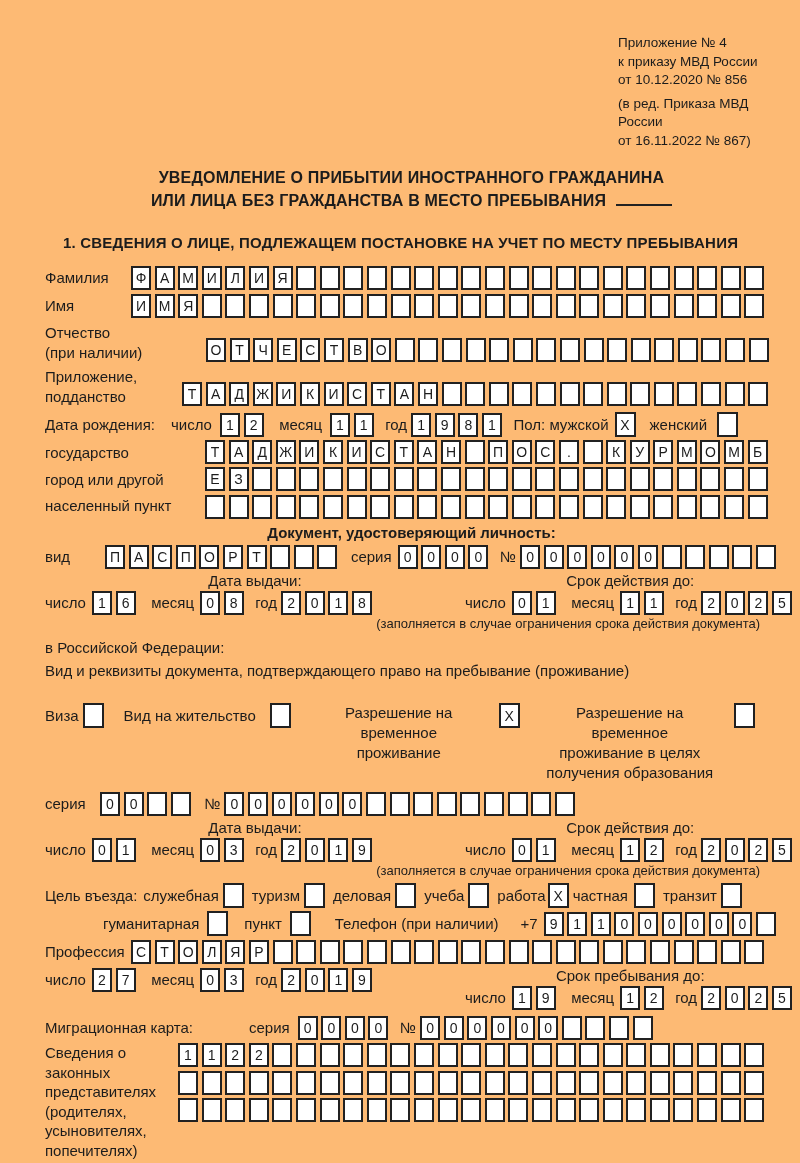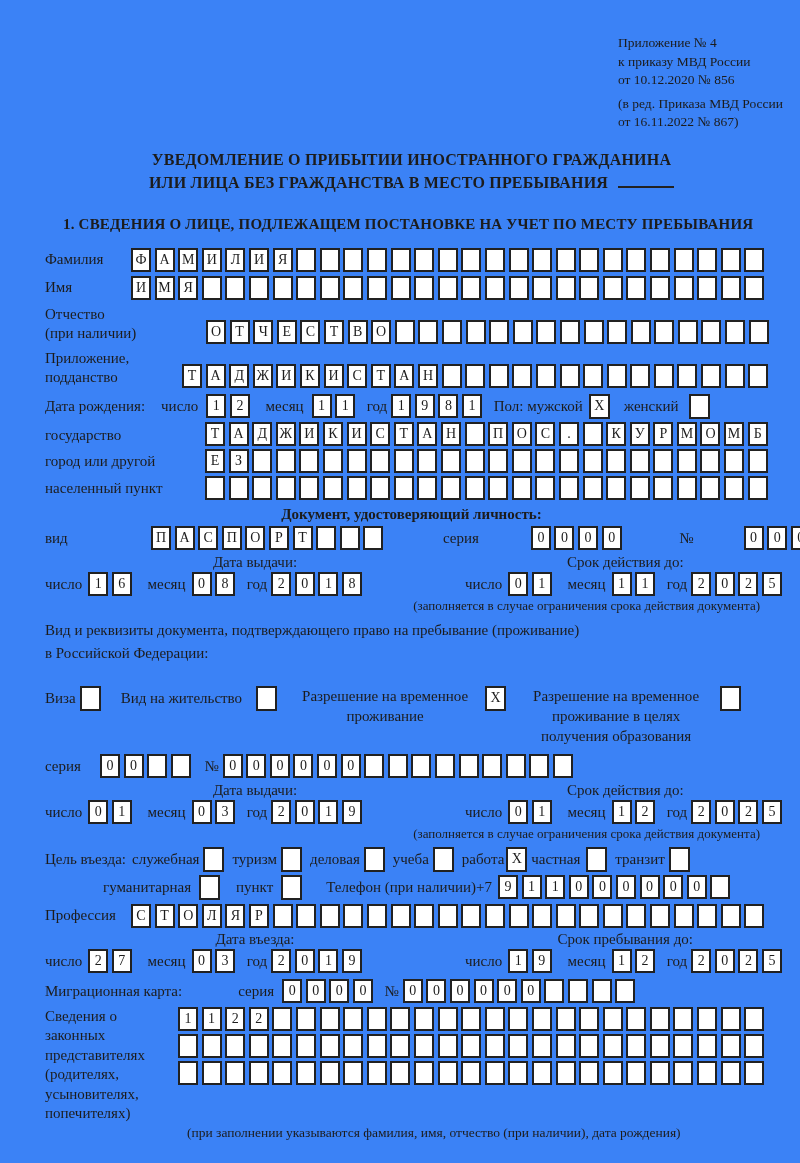--- a/index.html
+++ b/index.html
@@ -1,19 +1,19 @@
 <!DOCTYPE html>
 <html><head>
 <meta charset="utf-8">
 <style>
   * { box-sizing: border-box; }
   html,body { margin:0; padding:0; background:#ffffff; }
   .page {
-    width:800px; height:1163px; overflow:hidden; background:#3b82f6;
-    font-family:Liberation Serif, serif; color:#1c1c1c;
+    width:800px; height:1163px; overflow:hidden; background:#fdba74;
+    font-family:Liberation Sans, sans-serif; color:#1c1c1c;
     padding:34px 22px 0 45px; position:relative;
   }
   
   .annex { margin-left:573px; width:175px; font-size:13.5px; line-height:18.5px; }
   .annex .amend { margin-top:5px; }
   .forma { text-align:right; padding-right:30px; font-weight:bold; font-size:15px; margin-top:13px; }
   
   .title { text-align:center; font-weight:bold; font-size:16px; line-height:23px; margin-top:16px; letter-spacing:0.2px; }
   .blank-line { display:inline-block; width:56px; height:13px; border-bottom:2px solid #222; margin-left:10px; }
   .sec-h { font-weight:bold; font-size:15px; margin:22px 0 14px 18px; letter-spacing:0.2px; }
@@ -323,21 +323,21 @@
           <span class="cell"></span>
           <span class="cell"></span>
           <span class="cell"></span>
           <span class="cell"></span>
         </div>
     </div>
   </div>
 
   <div class="center-h">Документ, удостоверяющий личность:</div>
 
-  <div class="frow" style="align-items:center;gap:46px;">
+  <div class="frow" style="align-items:center;">
     <span class="lab w60">вид</span>
     <span class="cells mr10">
         <span class="cell">П</span>
         <span class="cell">А</span>
         <span class="cell">С</span>
         <span class="cell">П</span>
         <span class="cell">О</span>
         <span class="cell">Р</span>
         <span class="cell">Т</span>
         <span class="cell"></span>
@@ -408,22 +408,22 @@
             <span class="cell">2</span>
             <span class="cell">0</span>
             <span class="cell">2</span>
             <span class="cell">5</span>
           </span>
       </div>
     </div>
   </div>
   <div class="note">(заполняется в случае ограничения срока действия документа)</div>
 
+  <div class="ptext">в Российской Федерации:</div>
   <div class="ptext">Вид и реквизиты документа, подтверждающего право на пребывание (проживание)</div>
-  <div class="ptext">в Российской Федерации:</div>
 
   <div class="permitrow">
     <span class="lab">Виза</span>
     <span class="cbox" style="margin-left:4px;">
         <span class="cell"></span>
       </span>
     <span class="lab" style="margin-left:20px;">Вид на жительство</span>
     <span class="cbox" style="margin-left:14px;">
         <span class="cell"></span>
       </span>
@@ -554,21 +554,21 @@
 
   <div class="frow" style="align-items:center; margin-left:58px; margin-top:3px;">
     <span class="lab mr8">гуманитарная</span>
     <span class="cbox mr16">
         <span class="cell"></span>
       </span>
     <span class="lab mr8">пункт</span>
     <span class="cbox" style="margin-right:24px;">
         <span class="cell"></span>
       </span>
-    <span class="lab" style="">Телефон (при наличии)</span>
+    <span class="lab" style="margin-right:22px;">Телефон (при наличии)</span>
     <span class="lab mr6">+7</span>
     <span class="cells">
         <span class="cell">9</span>
         <span class="cell">1</span>
         <span class="cell">1</span>
         <span class="cell">0</span>
         <span class="cell">0</span>
         <span class="cell">0</span>
         <span class="cell">0</span>
         <span class="cell">0</span>
@@ -605,21 +605,20 @@
         <span class="cell"></span>
         <span class="cell"></span>
         <span class="cell"></span>
         <span class="cell"></span>
         <span class="cell"></span>
       </span>
   </div>
 
   <div class="dates">
     <div class="dgrp">
-      <div class="dhead">Дата въезда:</div>
       <div class="dline">
         <span class="lab mr6">число</span>
         <span class="cells mr12">
             <span class="cell">2</span>
             <span class="cell">7</span>
           </span>
         <span class="lab mr6">месяц</span>
         <span class="cells mr8">
             <span class="cell">0</span>
             <span class="cell">3</span>

